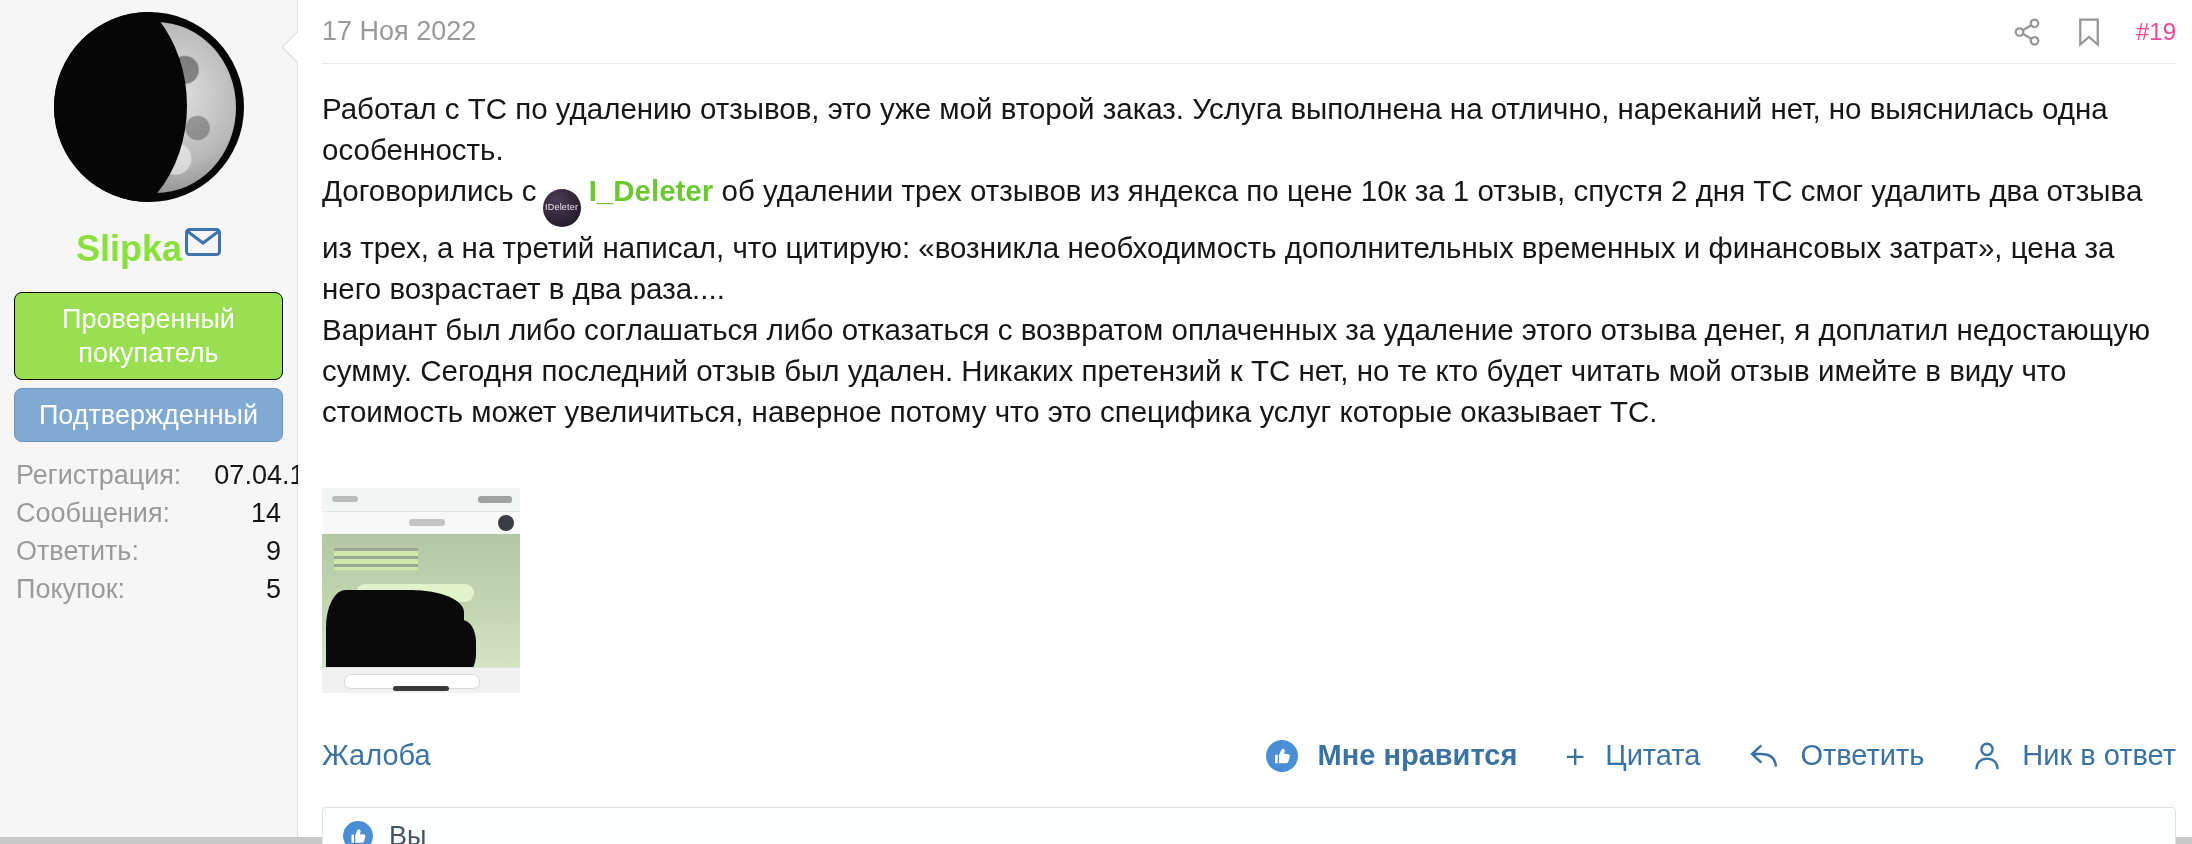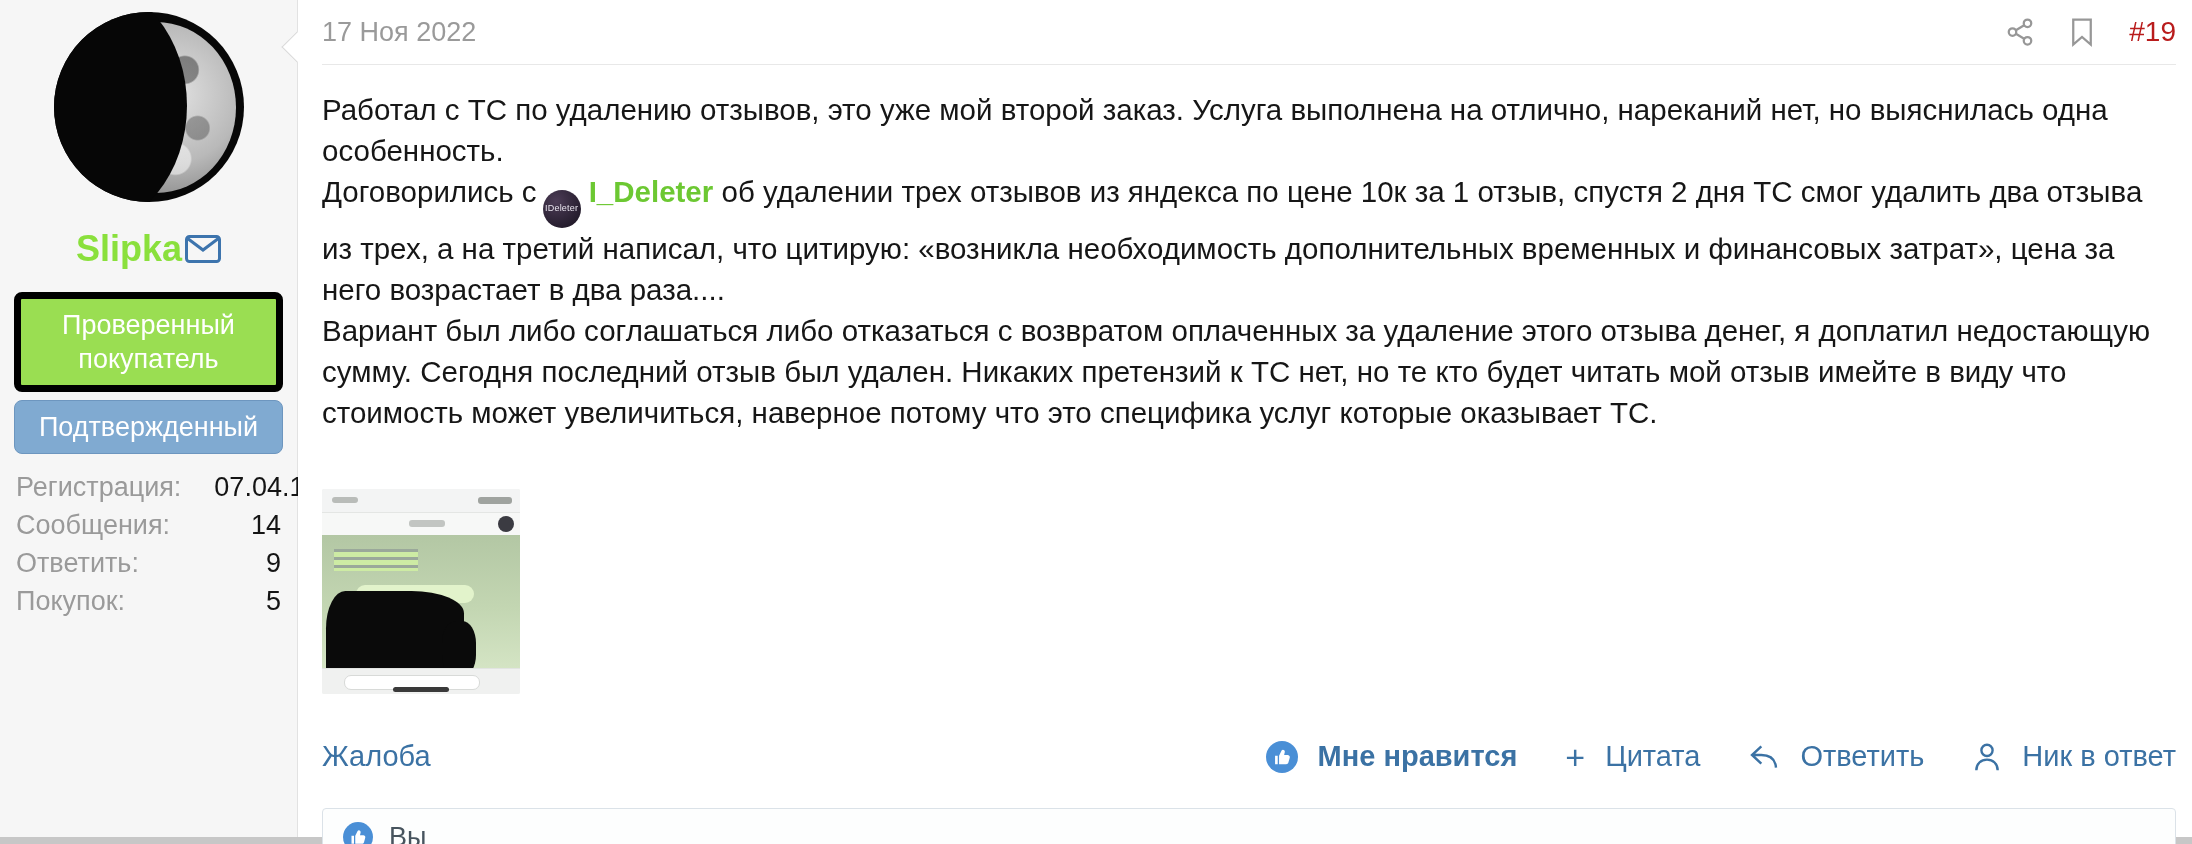--- a/index.html
+++ b/index.html
@@ -26,48 +26,48 @@
       radial-gradient(circle at 68% 28%, rgba(0,0,0,.38) 0 8%, transparent 9%),
       radial-gradient(circle at 52% 52%, rgba(0,0,0,.32) 0 11%, transparent 12%),
       radial-gradient(circle at 76% 62%, rgba(0,0,0,.28) 0 7%, transparent 8%),
       radial-gradient(circle at 62% 80%, rgba(255,255,255,.5) 0 9%, transparent 10%),
       radial-gradient(circle at 60% 42%, #e2e2e2, #b9b9b9 50%, #8a8a8a 80%, #646464);
   }
   .avatar .moon-shadow {
     position:absolute; left:-36%; top:-16%; width:106%; height:130%;
     border-radius:50%; background:#060606;
   }
-  .user-row { display:flex; align-items:center; justify-content:center; gap:3px; margin-top:26px; }
+  .user-row { display:flex; align-items:flex-start; justify-content:center; gap:3px; margin-top:26px; }
   .username { font-size:36px; font-weight:bold; color:#8ae03c; cursor:pointer; }
   .badge {
     margin:8px 14px 0; border-radius:8px; text-align:center; color:#ffffff;
     font-size:27px; line-height:34px; padding:9px 6px;
   }
-  .badge.green { background:#9ade52; border:7px solid #000000; margin-top:22px; }
+  .badge.green { background:#9ade52; border:1px solid #000000; margin-top:22px; }
   .badge.blue  { background:#80aad1; border:1px solid #6d96bf; }
   .stats { margin-top:14px; padding:0 16px; }
   .stat-row { display:flex; justify-content:space-between; font-size:27px; line-height:38px;gap:33px; }
   .stat-label { color:#9a9a9a; }
   .stat-value { color:#141414; }
 
   
   .content { flex:1; position:relative; padding:10px 16px 0 24px; background:#ffffff; }
   .bubble-arrow {
     position:absolute; left:-12px; top:36px; width:22px; height:22px; background:#ffffff;
     transform:rotate(45deg); border-left:1px solid #d9d9d9; border-bottom:1px solid #d9d9d9;
   }
   .content-header {
     display:flex; align-items:center; padding:6px 0 16px;
     border-bottom:1px solid #e8e8e8;
     gap:22px;
   }
   .post-date { font-size:27px; color:#9a9a9a; cursor:pointer; }
   .header-right { margin-left:auto; display:flex; align-items:center; gap:34px; }
   .icon-btn { cursor:pointer; display:flex; align-items:center; }
-  .post-number { font-size:28px; color:#b91c1c; cursor:pointer; }
+  .post-number { font-size:24px; color:#ec4899; cursor:pointer; }
 
   .post-body { margin-top:24px; font-size:29.5px; line-height:41px; color:#161616; }
   .mention-chip { white-space:nowrap; cursor:pointer; }
   .mention-avatar {
     display:inline-flex; align-items:center; justify-content:center; vertical-align:-9px;
     width:38px; height:38px; border-radius:50%; margin:0 8px 0 6px;
     background:radial-gradient(circle at 35% 30%, #4c3c56, #241c2c 75%);
     color:#e8e4ee; font-size:9px; letter-spacing:.2px;
   }
   .mention-name { color:#6cc832; font-weight:bold; }

